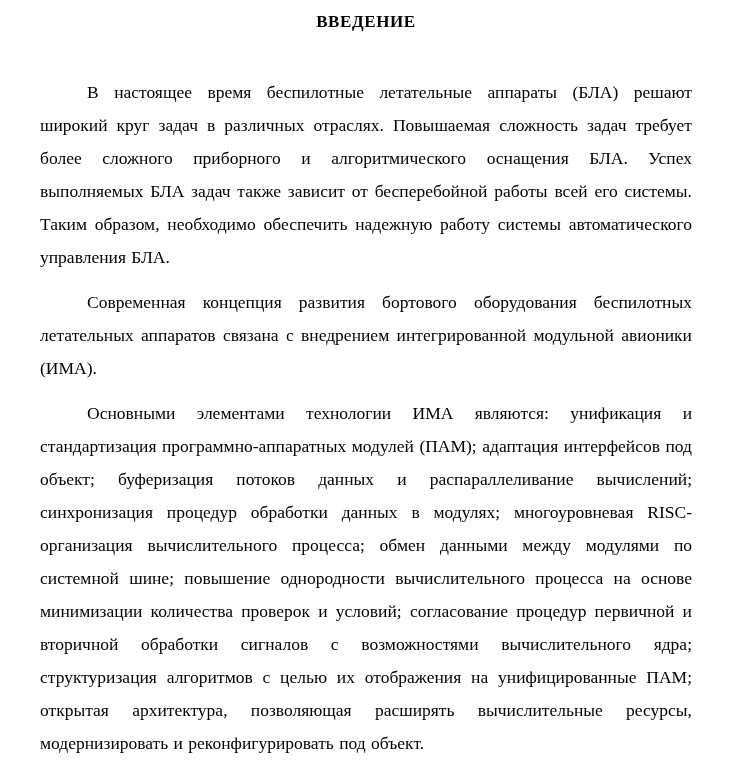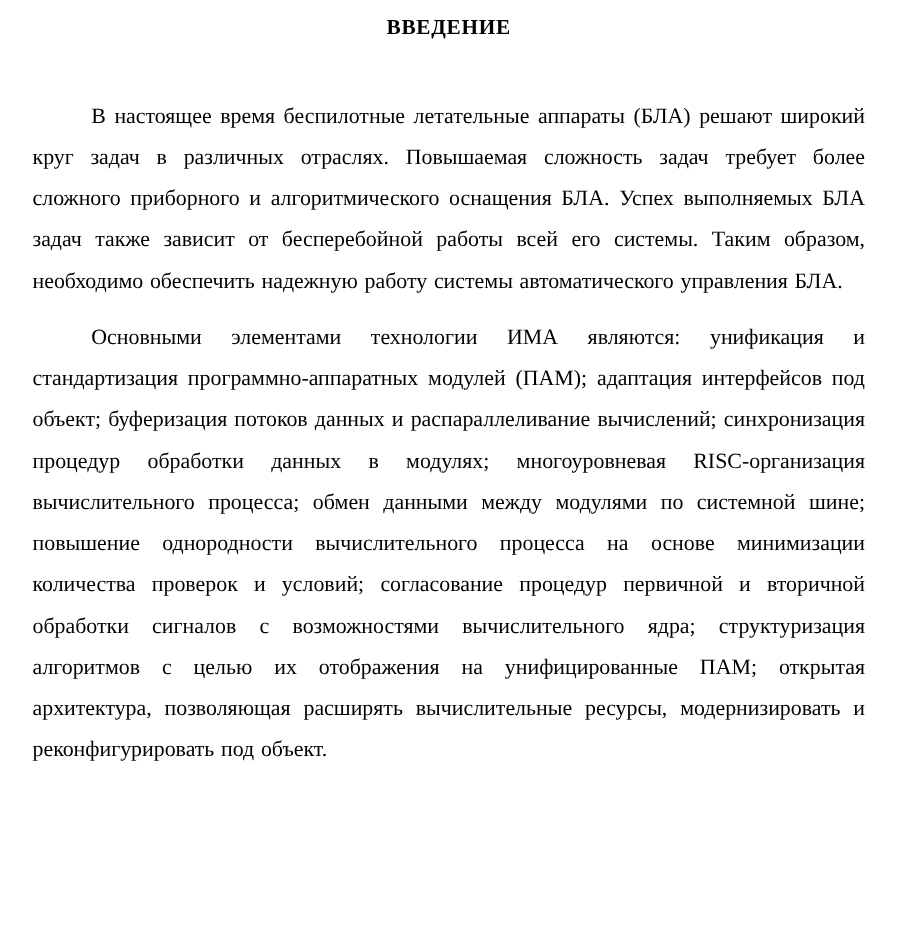--- a/index.html
+++ b/index.html
@@ -11,21 +11,21 @@
     width: 732px;
     height: 760px;
     overflow: hidden;
     font-family: "Liberation Serif", "DejaVu Serif", serif;
     color: #000000;
   }
   .page {
     box-sizing: border-box;
     width: 732px;
     height: 760px;
-    padding: 12px 28px 0 14px;
+    padding: 12px 28px 0 28px;
     background: #ffffff;
   }
   .doc-title {
     font-size: 17px;
     font-weight: bold;
     text-align: center;
     letter-spacing: 0.6px;
     margin: 0 0 44px 0;
   }
   .doc-paragraph {
@@ -40,15 +40,16 @@
   }
 </style>
 </head>
 <body>
 
 <div class="page">
   <h1 class="doc-title">ВВЕДЕНИЕ</h1>
 
   <p class="doc-paragraph">В настоящее время беспилотные летательные аппараты (БЛА) решают широкий круг задач в различных отраслях. Повышаемая сложность задач требует более сложного приборного и алгоритмического оснащения БЛА. Успех выполняемых БЛА задач также зависит от бесперебойной работы всей его системы. Таким образом, необходимо обеспечить надежную работу системы автоматического управления БЛА.</p>
 
+  <p class="doc-paragraph">Современная концепция развития бортового оборудования беспилотных летательных аппаратов связана с внедрением интегрированной модульной авионики (ИМА).</p>
 
   <p class="doc-paragraph">Основными элементами технологии ИМА являются: унификация и стандартизация программно-аппаратных модулей (ПАМ); адаптация интерфейсов под объект; буферизация потоков данных и распараллеливание вычислений; синхронизация процедур обработки данных в модулях; многоуровневая RISC-организация вычислительного процесса; обмен данными между модулями по системной шине; повышение однородности вычислительного процесса на основе минимизации количества проверок и условий; согласование процедур первичной и вторичной обработки сигналов с возможностями вычислительного ядра; структуризация алгоритмов с целью их отображения на унифицированные ПАМ; открытая архитектура, позволяющая расширять вычислительные ресурсы, модернизировать и реконфигурировать под объект.</p>
 </div>
 
 </body></html>

